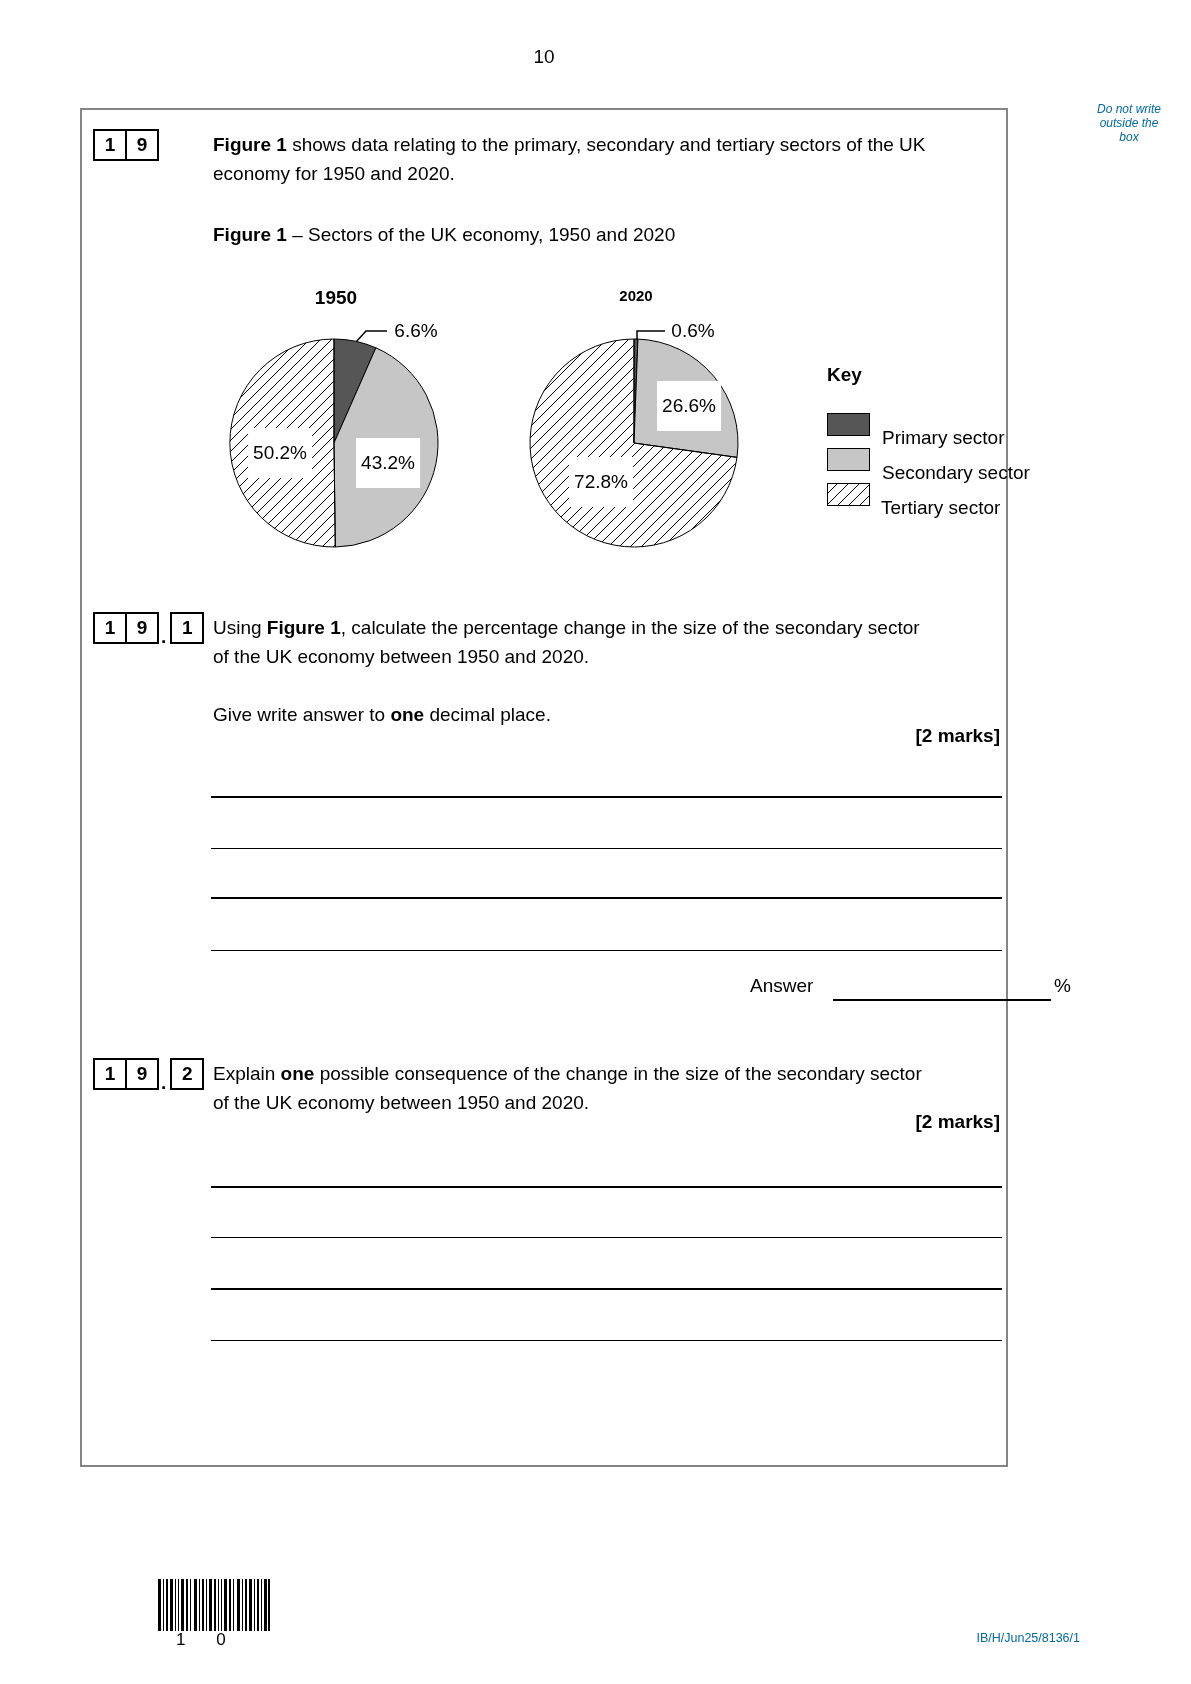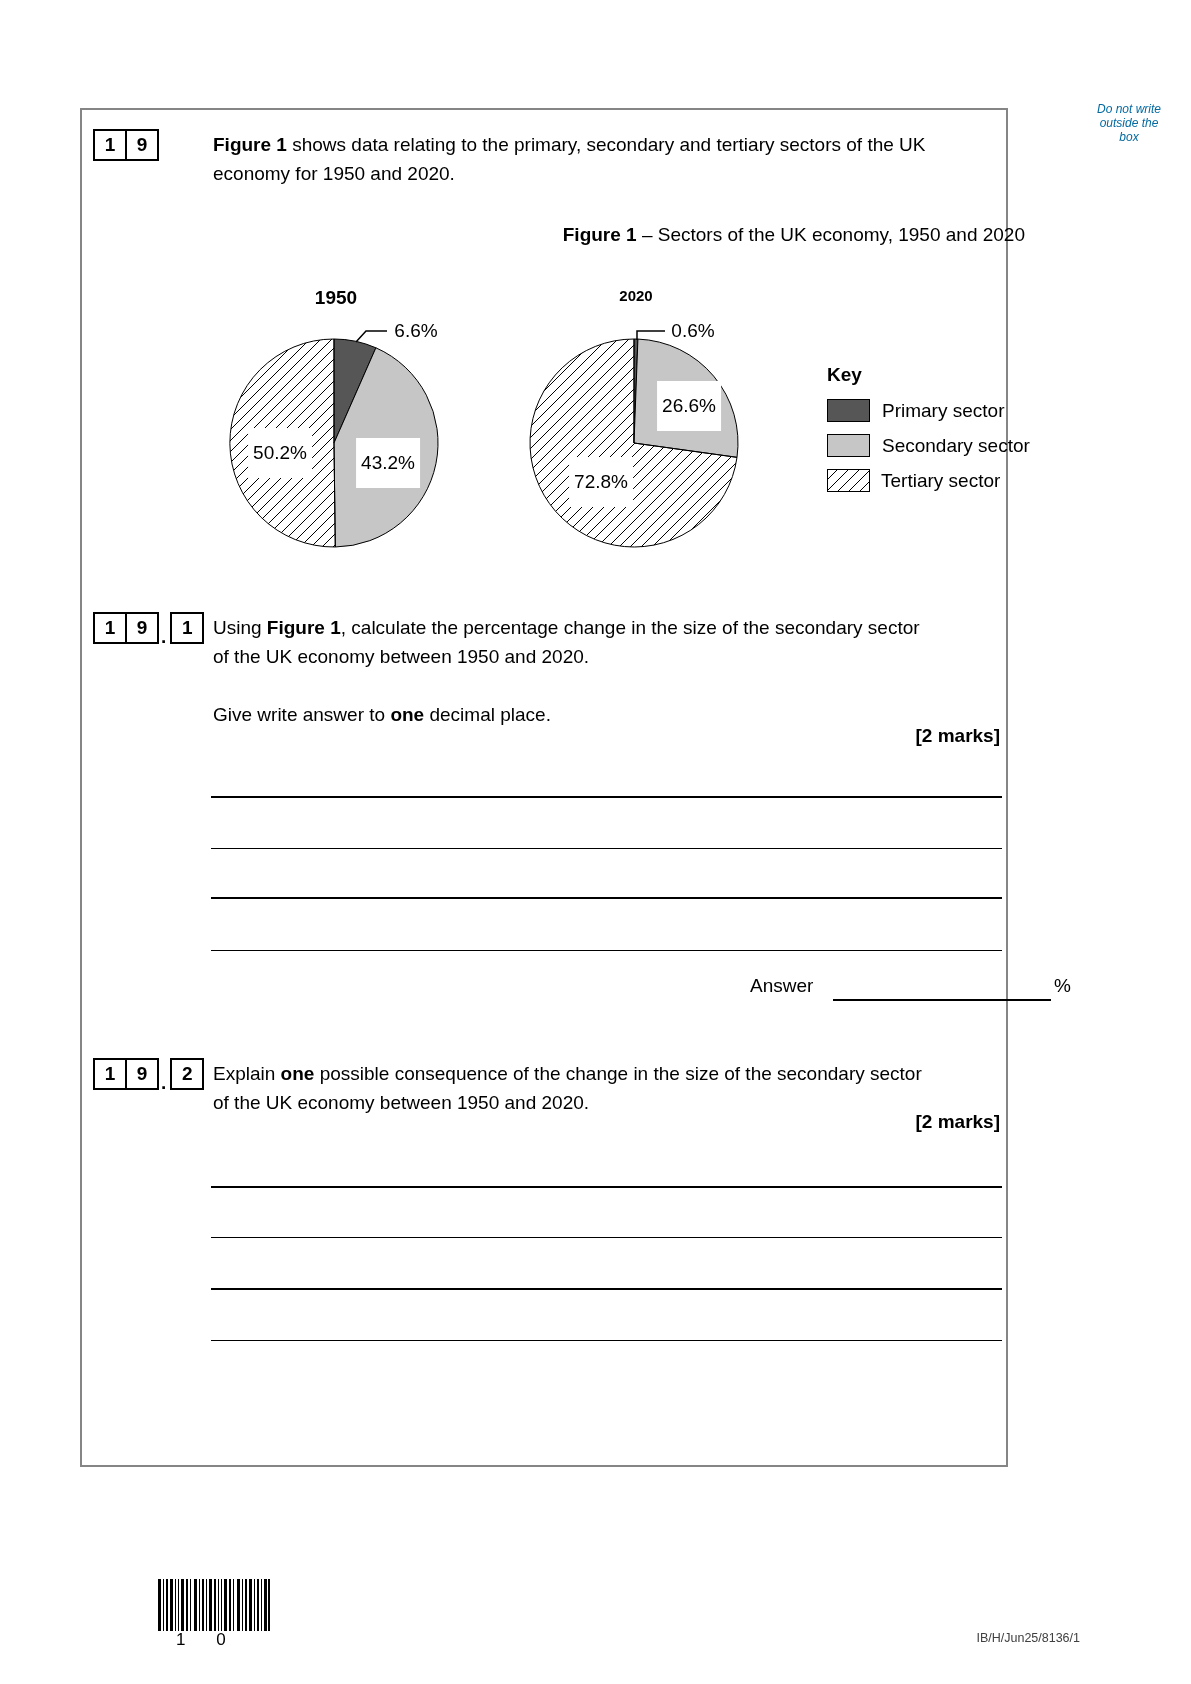--- a/index.html
+++ b/index.html
@@ -21,41 +21,41 @@
   .numrow{display:flex;align-items:flex-end;}
   .cellpair{display:flex;border:2px solid #000;background:#fff;}
   .qcell{width:30px;height:28px;display:flex;align-items:center;justify-content:center;
     font-size:19px;font-weight:bold;background:#fff;}
   .qcell.divided{border-right:2px solid #000;}
   .subcell{display:flex;border:2px solid #000;background:#fff;margin-left:4px;}
   .numdot{font-size:19px;font-weight:bold;line-height:14px;margin-left:2px;}
 
   #q19-numrow{left:93px;top:129px;}
   #q19-intro{left:213px;top:130px;width:800px;}
-  #figure-title{left:213px;top:224px;width:812px;text-align:right;font-size:19px;}
+  #figure-title{left:213px;top:224px;width:812px;text-align:left;font-size:19px;}
 
   #pie-title-1950{left:336px;top:287px;transform:translateX(-50%);font-size:19px;font-weight:bold;}
   #pie-title-2020{left:636px;top:287px;transform:translateX(-50%);font-size:15px;font-weight:bold;}
 
   #fig-svg{left:200px;top:315px;}
 
   .plabel{position:absolute;font-size:19px;white-space:nowrap;
     transform:translate(-50%,-50%);}
   .plabel.boxed{background:#fff;padding:14px 5px;}
   #lbl-1950-pri{left:416px;top:331px;}
   #lbl-1950-sec{left:388px;top:463px;}
   #lbl-1950-ter{left:280px;top:453px;}
   #lbl-2020-pri{left:693px;top:331px;}
   #lbl-2020-sec{left:689px;top:406px;}
   #lbl-2020-ter{left:601px;top:482px;}
 
   #key-title{left:827px;top:364px;font-size:19px;font-weight:bold;}
   .key-row{position:absolute;left:827px;display:flex;align-items:center;}
   .key-row .swatch{width:41px;height:21px;border:1px solid #000;}
-  .key-row .klabel{font-size:19px;margin-left:12px;}
+  .key-row .klabel{font-size:19px;margin-left:12px;margin-top:28px;}
   #key-row-primary{top:399px;}
   #key-row-secondary{top:434px;}
   #key-row-tertiary{top:469px;}
   #key-row-tertiary svg{display:block;}
   #key-row-tertiary .klabel{margin-left:11px;}
 
   #q191-numrow{left:93px;top:612px;}
   #q191-text{left:213px;top:613px;width:800px;}
   #q191-give{left:213px;top:700px;width:800px;}
   .marks{position:absolute;left:213px;width:787px;text-align:right;
@@ -69,27 +69,28 @@
 
   #answer-label{left:750px;top:975px;font-size:19px;text-align:right;}
   #answer-underline{left:833px;top:977px;width:218px;height:22px;border-bottom:2px solid #000;}
   #answer-pct{left:1054px;top:975px;font-size:19px;}
 
   #q192-numrow{left:93px;top:1058px;}
   #q192-text{left:213px;top:1059px;width:810px;}
 
   #barcode{left:158px;top:1579px;}
   #barcode-digits{left:176px;top:1630px;font-size:17px;letter-spacing:13px;}
-  #footer-ref{left:880px;top:1631px;width:200px;text-align:right;font-size:12.5px;color:#404040;}
+  #footer-ref{left:880px;top:1631px;width:200px;text-align:right;font-size:12.5px;color:#0369a1;}
 </style>
 </head>
 <body>
 
 <div id="page">
 
+  <div class="abs" id="page-number">10</div>
 
   <div class="abs" id="side-note">
     <span>Do not write</span><br>
     <span>outside the</span><br>
     <span>box</span>
   </div>
 
   <div class="abs" id="main-box"></div>
 
   <div class="abs numrow" id="q19-numrow">

